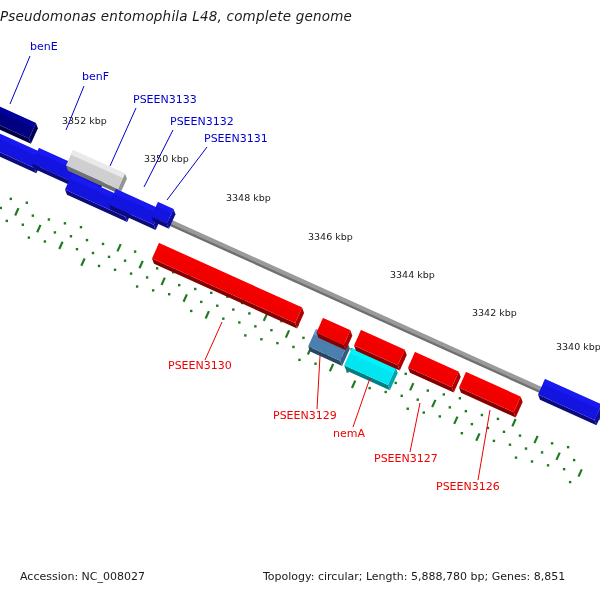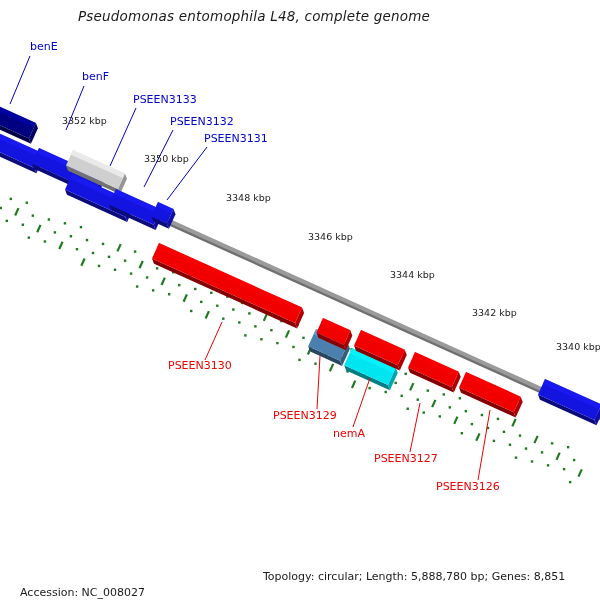--- a/index.html
+++ b/index.html
@@ -1,32 +1,32 @@
 <!DOCTYPE html>
 <html><head>
 <meta charset="utf-8">
 <style>
   html,body{margin:0;padding:0;background:#ffffff;}
   body{width:600px;height:600px;overflow:hidden;
        font-family:"DejaVu Sans","Liberation Sans",sans-serif;}
   #stage{position:relative;width:600px;height:600px;background:#fff;}
-  #title{position:absolute;left:0;top:8px;width:508px;text-align:center;
+  #title{position:absolute;left:0;top:8px;width:508px;
          font-family:"DejaVu Sans","Liberation Sans",sans-serif;
          font-style:italic;font-size:13.5px;color:#1a1a1a;letter-spacing:.2px;}
   svg.map{position:absolute;left:0;top:0;width:600px;height:600px;}
   .tick-label{font-family:"DejaVu Sans","Liberation Sans",sans-serif;
               font-size:9.5px;fill:#1a1a1a;}
   .glabel{font-family:"DejaVu Sans","Liberation Sans",sans-serif;font-size:11px;}
   .glabel.fwd{fill:#0000cc;}
   .glabel.rev{fill:#ee0000;}
   .lead{stroke-width:1;fill:none;}
   .lead.fwd{stroke:#0000cc;}
   .lead.rev{stroke:#ee0000;}
   #footer{position:absolute;left:0;top:570px;width:600px;height:24px;}
-  #acc{position:absolute;left:20px;top:0;font-size:11px;color:#1a1a1a;margin-top:16px;}
+  #acc{position:absolute;left:20px;top:0;font-size:11px;color:#1a1a1a;}
   #topo{position:absolute;left:263px;top:0;font-size:11px;color:#1a1a1a;}
 </style>
 </head>
 <body>
 
 <div id="stage">
 
   <div id="title">Pseudomonas entomophila L48, complete genome</div>
 
   <svg class="map" viewBox="0 0 600 600">

